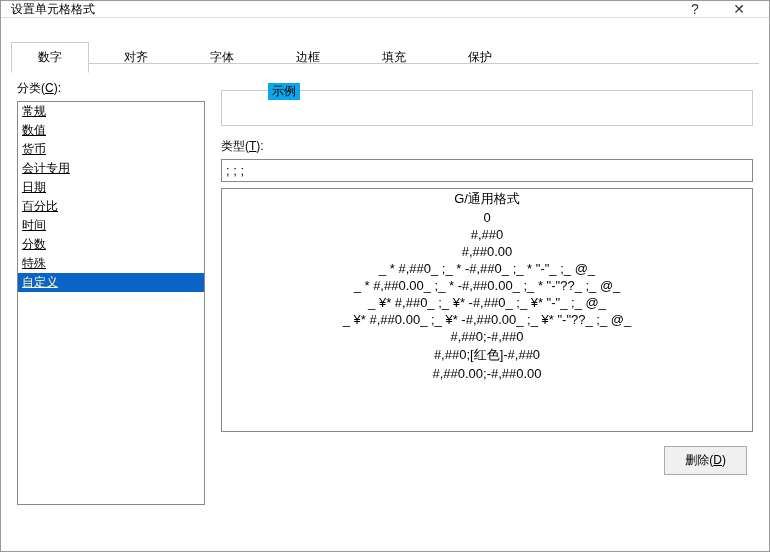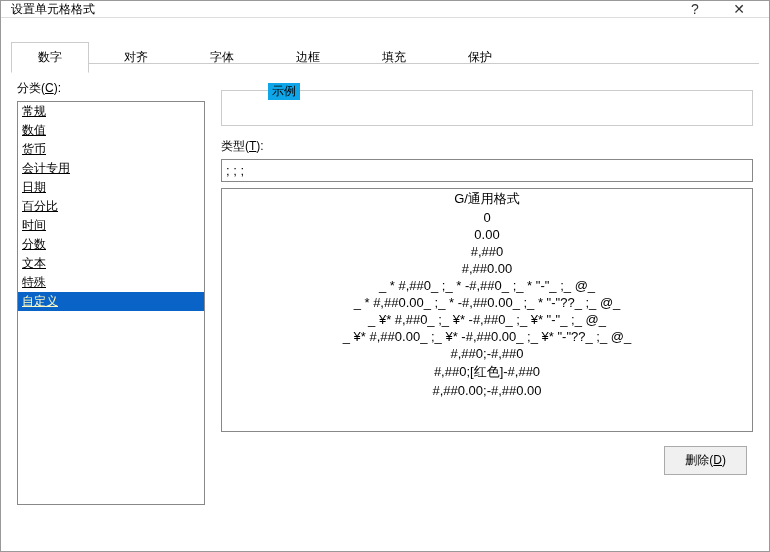--- a/index.html
+++ b/index.html
@@ -153,41 +153,39 @@
     </span>
     <div class="catlist">
       <div class="item"><span>常规</span></div>
       <div class="item"><span>数值</span></div>
       <div class="item"><span>货币</span></div>
       <div class="item"><span>会计专用</span></div>
       <div class="item"><span>日期</span></div>
       <div class="item"><span>百分比</span></div>
       <div class="item"><span>时间</span></div>
       <div class="item"><span>分数</span></div>
-      <div class="item"><span>文本</span></div>
       <div class="item"><span>特殊</span></div>
       <div class="item selected"><span>自定义</span></div>
     </div>
   </div>
 
   <div class="right-col">
     <div style="height:16px"></div>
     <div class="example-box">
       <span class="ex-label">示例</span>
     </div>
 
     <span class="label">
       <span>类型(</span><span class="u">T</span><span>):</span>
     </span>
     <input class="type-input" value="; ; ; " style="">
 
     <div class="fmtlist">
       <div class="fmt"><span>G/通用格式</span></div>
       <div class="fmt"><span>0</span></div>
-      <div class="fmt"><span>0.00</span></div>
       <div class="fmt"><span>#,##0</span></div>
       <div class="fmt"><span>#,##0.00</span></div>
       <div class="fmt"><span>_ * #,##0_ ;_ * -#,##0_ ;_ * "-"_ ;_ @_ </span></div>
       <div class="fmt"><span>_ * #,##0.00_ ;_ * -#,##0.00_ ;_ * "-"??_ ;_ @_ </span></div>
       <div class="fmt"><span>_ ¥* #,##0_ ;_ ¥* -#,##0_ ;_ ¥* "-"_ ;_ @_ </span></div>
       <div class="fmt"><span>_ ¥* #,##0.00_ ;_ ¥* -#,##0.00_ ;_ ¥* "-"??_ ;_ @_ </span></div>
       <div class="fmt"><span>#,##0;-#,##0</span></div>
       <div class="fmt"><span>#,##0;[红色]-#,##0</span></div>
       <div class="fmt"><span>#,##0.00;-#,##0.00</span></div>
     </div>

